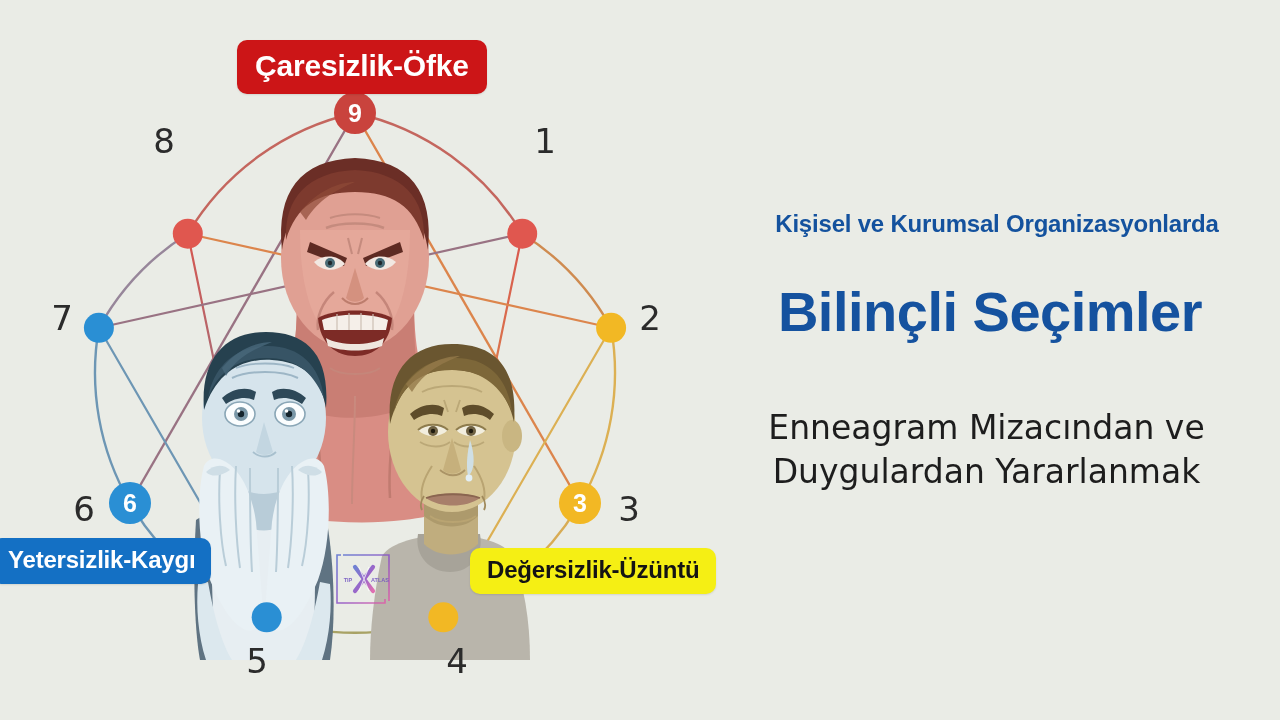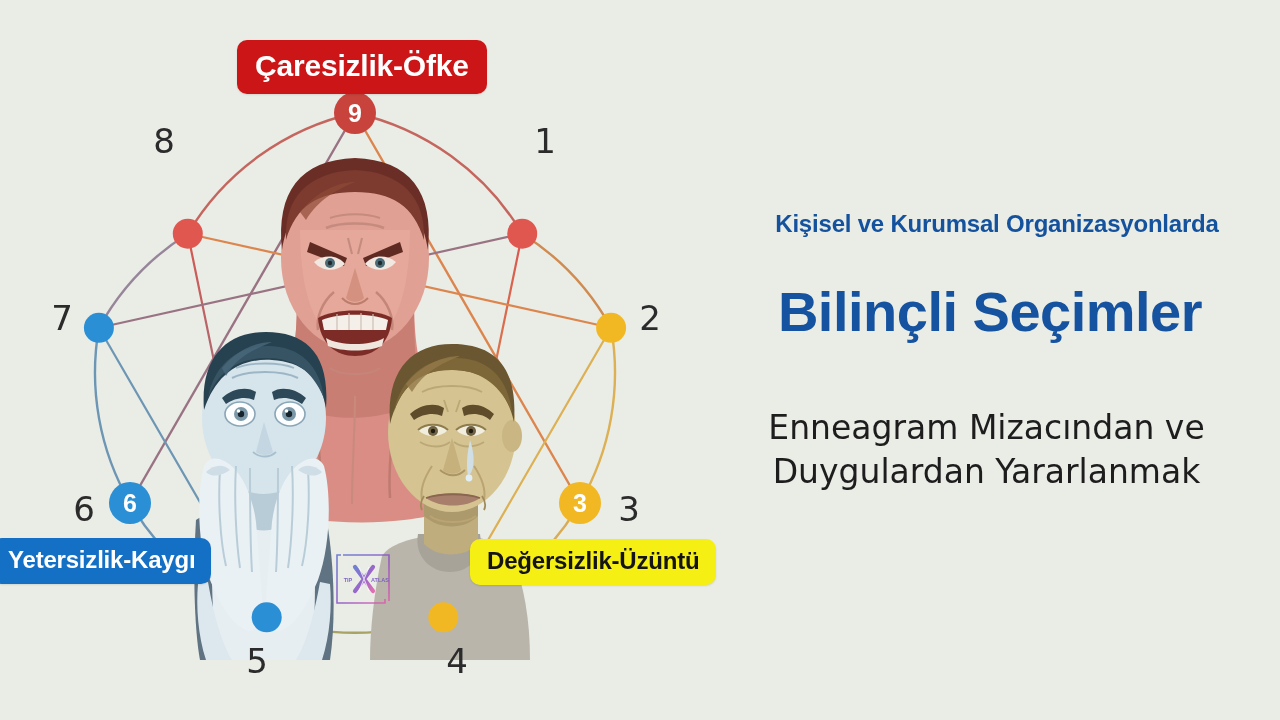--- a/index.html
+++ b/index.html
@@ -407,21 +407,21 @@
     <div class="outer-num" style="left:545px;  top:141px;">1</div>
     <div class="outer-num" style="left:650px;  top:318px;">2</div>
     <div class="outer-num" style="left:629px;  top:509px;">3</div>
     <div class="outer-num" style="left:457px;  top:661px;">4</div>
     <div class="outer-num" style="left:257px;  top:661px;">5</div>
     <div class="outer-num" style="left:84px;   top:509px;">6</div>
     <div class="outer-num" style="left:62px;   top:318px;">7</div>
 
     <div class="pill" id="pill-anger" style="background: rgb(204, 21, 23); color: rgb(255, 255, 255);">Çaresizlik-Öfke</div>
     <div class="pill" id="pill-anxiety" style="background: rgb(20, 112, 196); color: rgb(255, 255, 255);">Yetersizlik-Kaygı</div>
-    <div class="pill" id="pill-sadness" style="background: rgb(245, 239, 20); color: rgb(20, 20, 20);">Değersizlik-Üzüntü</div>
+    <div class="pill" id="pill-sadness" style="background: rgb(245, 239, 20); color: rgb(20, 20, 20); margin-top: 9px;">Değersizlik-Üzüntü</div>
 
     <div id="watermark">
       <svg width="62" height="56" viewBox="0 0 62 56">
         <defs>
           <linearGradient id="wmGrad" x1="0" y1="0" x2="1" y2="1">
             <stop offset="0%" stop-color="#5b6fd0"></stop>
             <stop offset="55%" stop-color="#8e4fc4"></stop>
             <stop offset="100%" stop-color="#e05aa8"></stop>
           </linearGradient>
         </defs>

